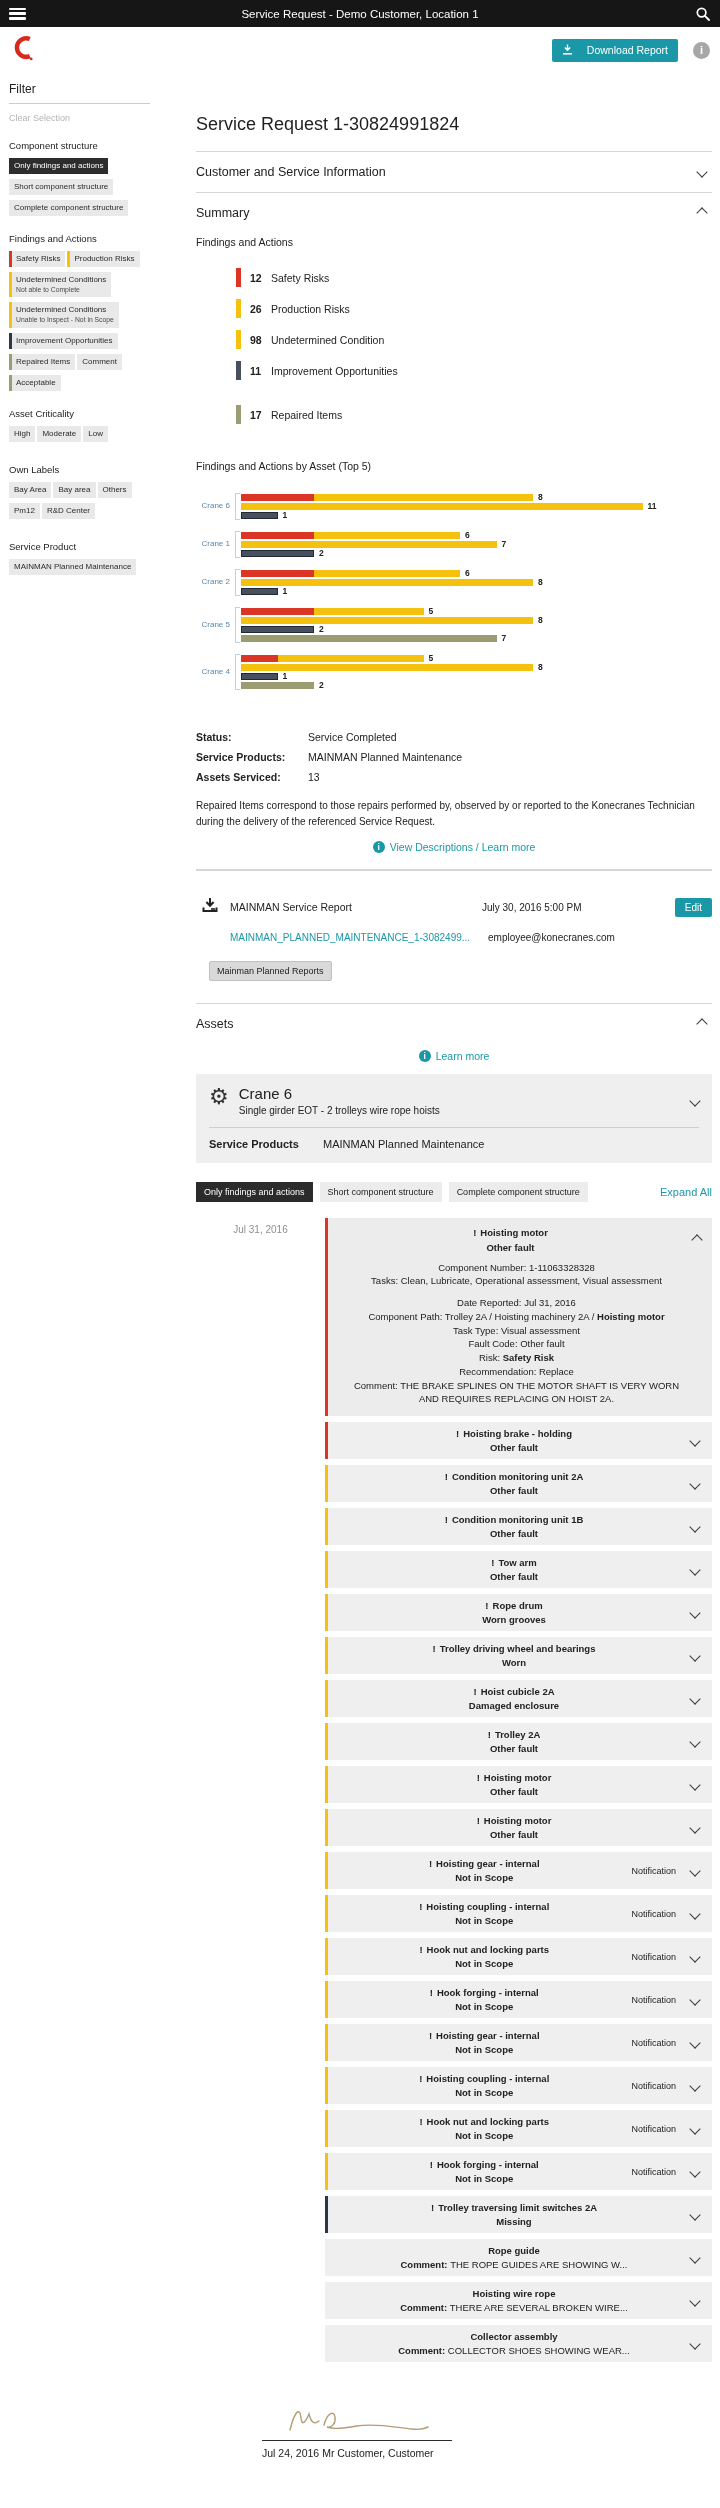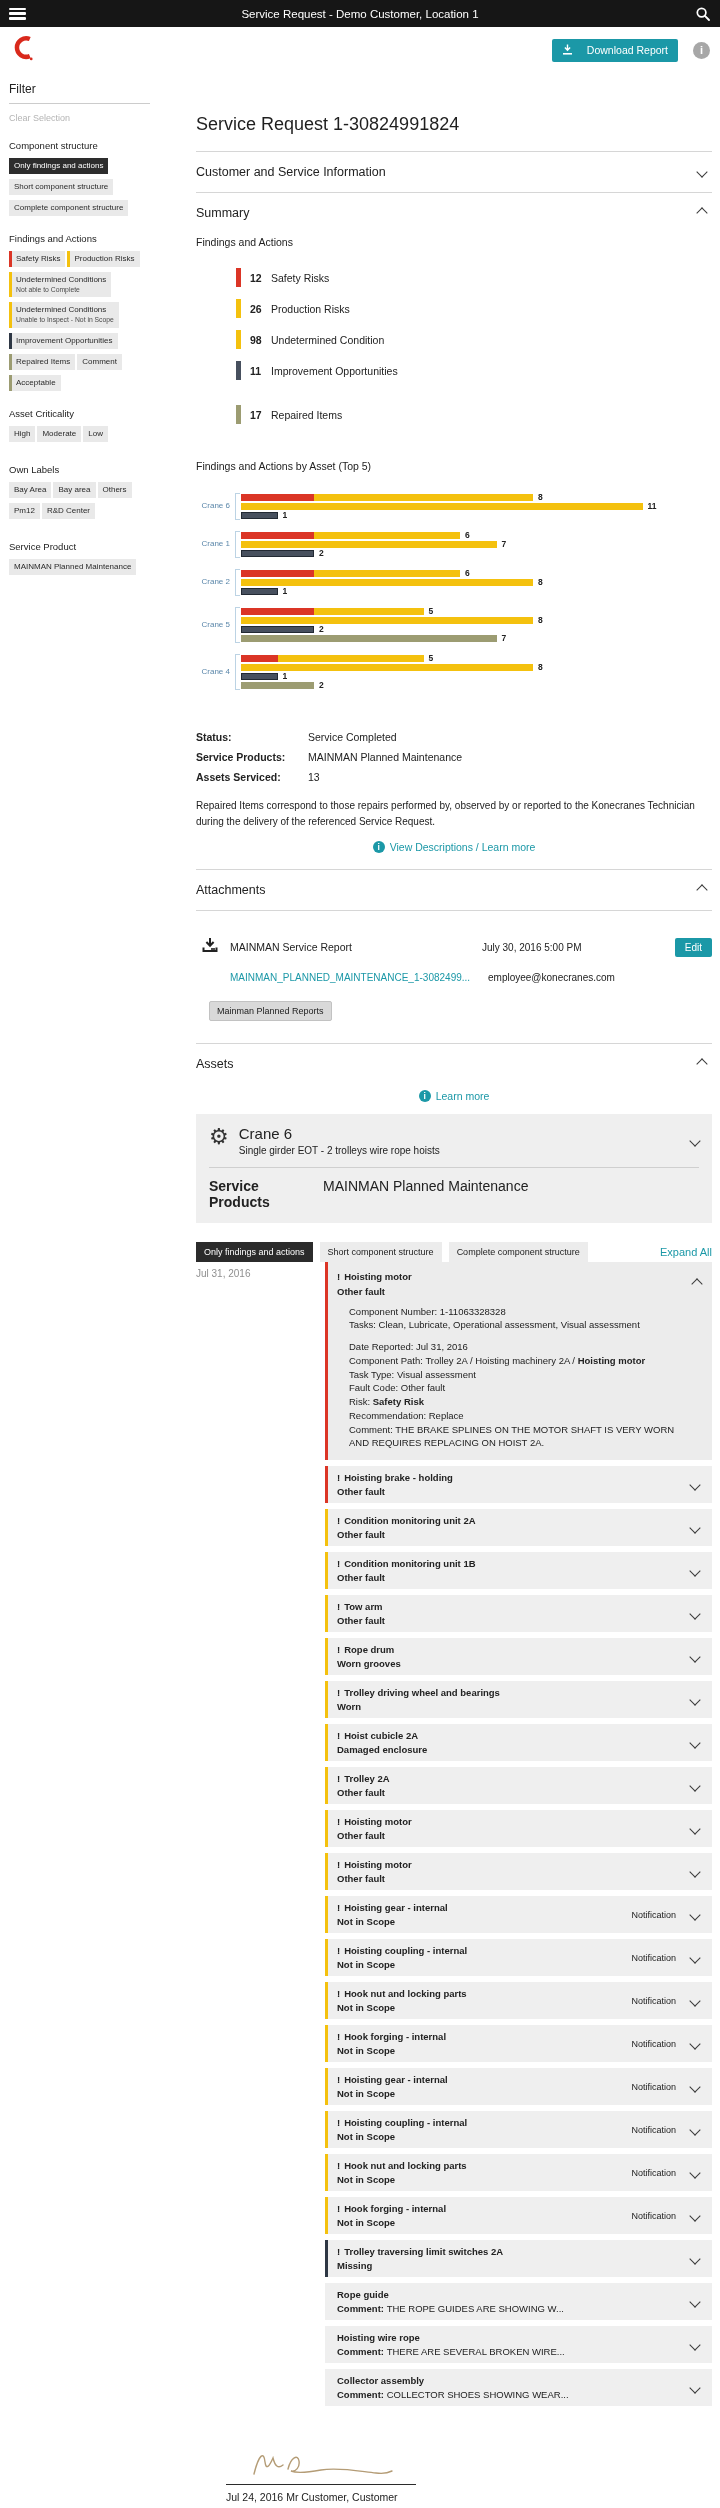--- a/index.html
+++ b/index.html
@@ -75,28 +75,28 @@
   .at-link{color:#1b98a7;width:258px;cursor:pointer;}
   .at-tag{display:inline-block;margin:18px 0 0 13px;background:#d9d9d9;border:1px solid #c2c2c2;border-radius:2px;font-size:9px;padding:4px 7px;}
   
   .card{background:#efefef;margin-top:12px;padding:11px 13px 0 13px;}
   .card-top{display:flex;align-items:flex-start;}
   .gear{font-size:22px;line-height:1;margin:1px 10px 0 0;color:#333;}
   .card-name{font-size:15px;}
   .card-desc{font-size:10px;margin-top:3px;}
   .card-top .chev{margin-left:auto;margin-top:12px;}
   .card-hr{border-top:1px solid #cfcfcf;margin-top:11px;}
-  .card-row{display:flex;font-size:14px;padding:10px 0 13px;}
+  .card-row{display:flex;font-size:11px;padding:10px 0 13px;}
   .card-row .l{font-weight:bold;width:114px;flex-shrink:0;}
   .toggles{display:flex;align-items:center;margin-top:19px;}
   .tg{background:#ececec;font-size:9px;padding:5px 8px;margin-right:7px;cursor:pointer;}
   .tg.sel{background:#2b2b2b;color:#fff;}
   .expand{margin-left:auto;color:#1b98a7;font-size:11px;cursor:pointer;}
   
-  .flist{display:flex;}
+  .flist{display:flex;margin-top:16px;text-align:center;}
   .fdate{width:129px;font-size:10px;color:#8f8f8f;padding-top:6px;flex-shrink:0;}
   .fcol{flex:1;min-width:0;}
   .fx{background:#ececec;border-left:3px solid #db3526;padding:8px 28px 10px 9px;position:relative;font-size:9.5px;line-height:1.45;}
   .fx .chev{position:absolute;right:11px;top:18px;}
   .fx-t{font-weight:bold;}
   .fx-s{font-weight:bold;margin:1px 0 6px;}
   .fx-line{padding-left:12px;}
   .fx-line.sp{margin-top:8px;}
   .bang{margin-right:4px;}
   .frow{display:flex;align-items:center;background:#efefef;border-left:3px solid transparent;margin-top:6px;min-height:37px;padding:4px 11px 4px 9px;box-sizing:border-box;cursor:pointer;}
@@ -105,21 +105,21 @@
   .b-dark{border-left-color:#2e3744;}
   .b-plain{border-left-color:#efefef;}
   .fr-txt{flex:1;min-width:0;}
   .fr-t{font-size:9.5px;font-weight:bold;}
   .fr-s{font-size:9.5px;font-weight:bold;margin-top:3px;}
   .fr-s.cmrow{font-weight:normal;}
   .fr-tag{font-size:9px;margin-right:15px;flex-shrink:0;}
   .frow .chev{margin-right:2px;}
   
   .sigs{margin:36px 0 0 30px;padding-bottom:16px;}
-  .sig{width:190px;margin-bottom:16px;}
+  .sig{width:190px;margin-bottom:16px;margin-left:36px;}
   .sig svg{display:block;}
   .sig-line{border-top:1.5px solid #2b2b2b;width:190px;}
   .sig-text{font-size:10.5px;margin-top:6px;white-space:nowrap;}
 </style>
 </head>
 <body>
 
 <div class="topbar">
   <div class="burger">
       <span></span>
@@ -347,24 +347,20 @@
         </div>
     </div>
 
     <div class="note">Repaired Items correspond to those repairs performed by, observed by or reported to the Konecranes Technician during the delivery of the referenced Service Request.</div>
     <div class="clink">
       <span class="ico-i">i</span>
       <span>View Descriptions / Learn more</span>
     </div>
 
     <div class="hr"></div>
-    <div class="sec-head">
-      <span>Attachments</span>
-      <span class="chev up"></span>
-    </div>
     <div class="hr"></div>
 
     <div class="attach">
       <div class="at-row1">
         <span class="at-ico">
           <svg width="16" height="16" viewBox="0 0 16 16">
               <path d="M8 1v7M4.4 5l3.6 3.8L11.6 5" fill="none" stroke="#222" stroke-width="2"></path>
               <path d="M1.5 10.5v3.5h13v-3.5" fill="none" stroke="#222" stroke-width="2"></path>
               <rect x="9" y="11.2" width="4" height="1.6" fill="#222"></rect>
             </svg>

